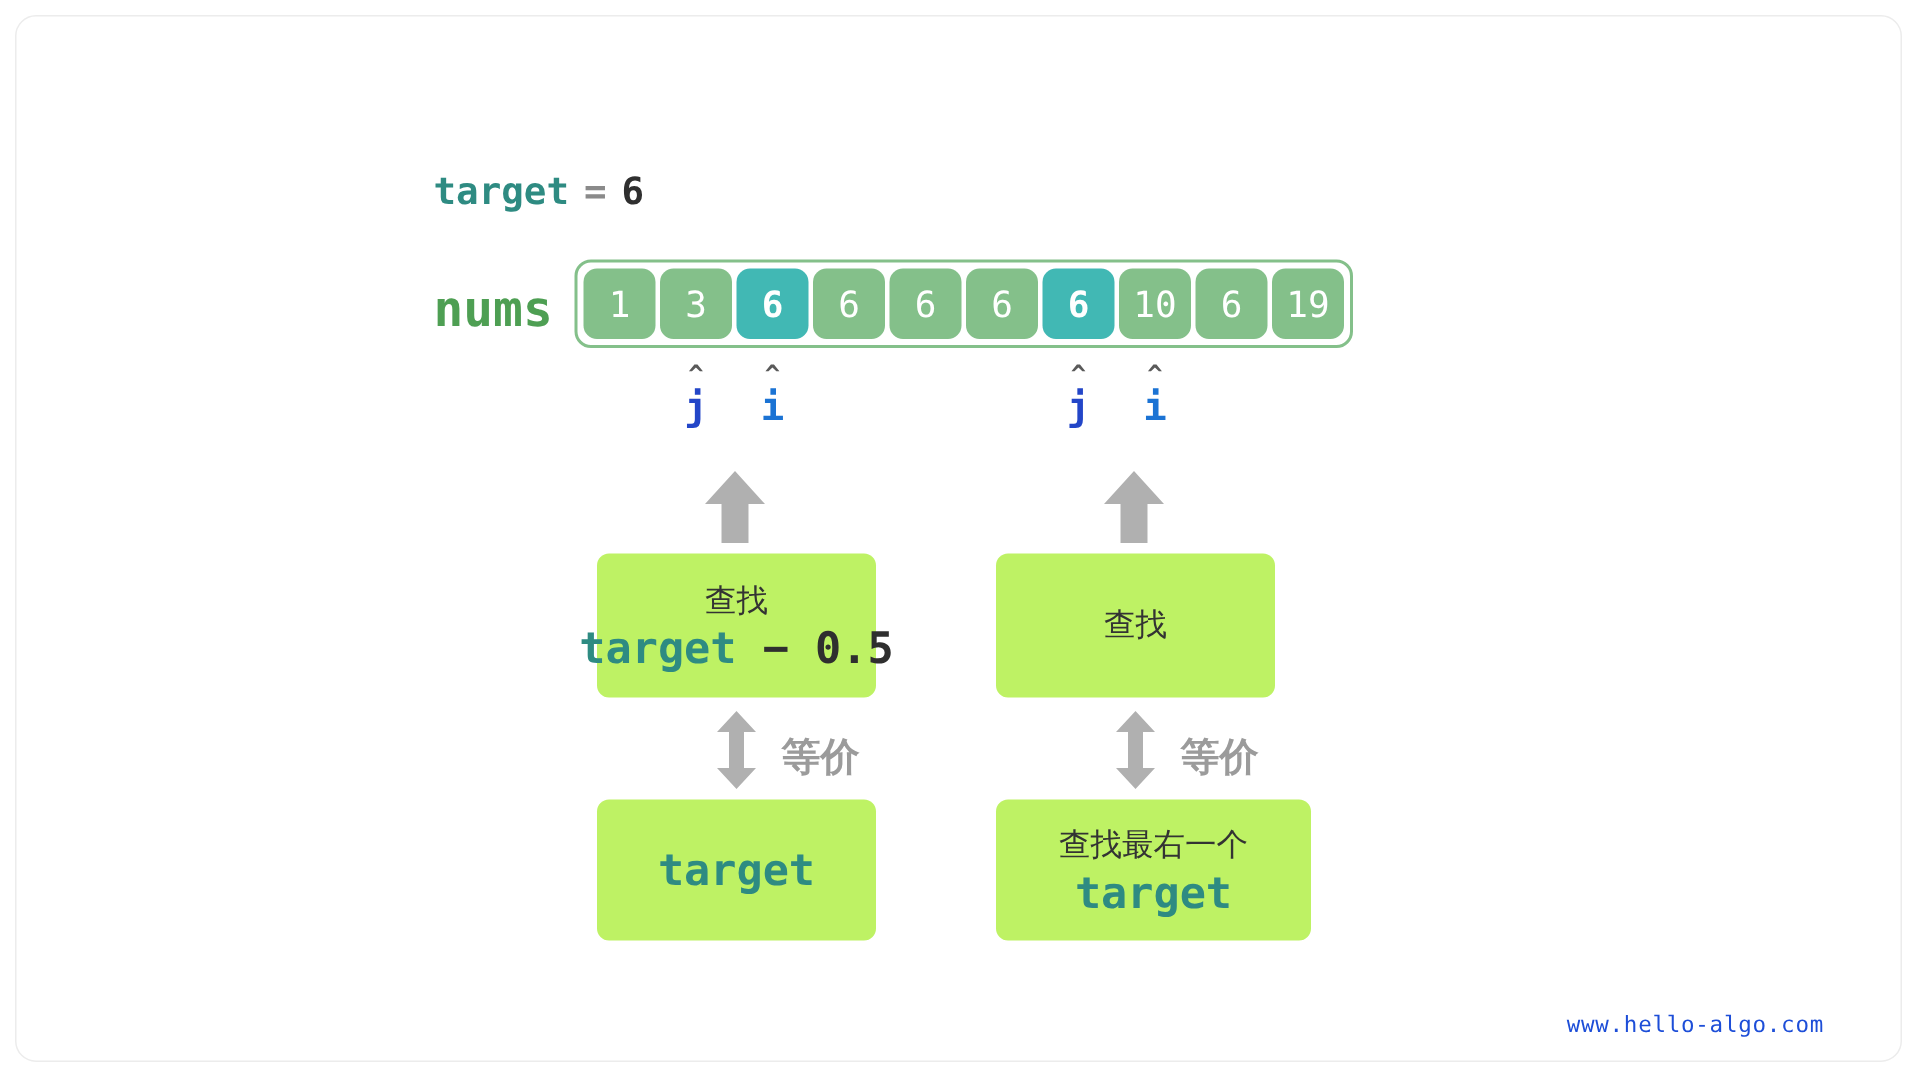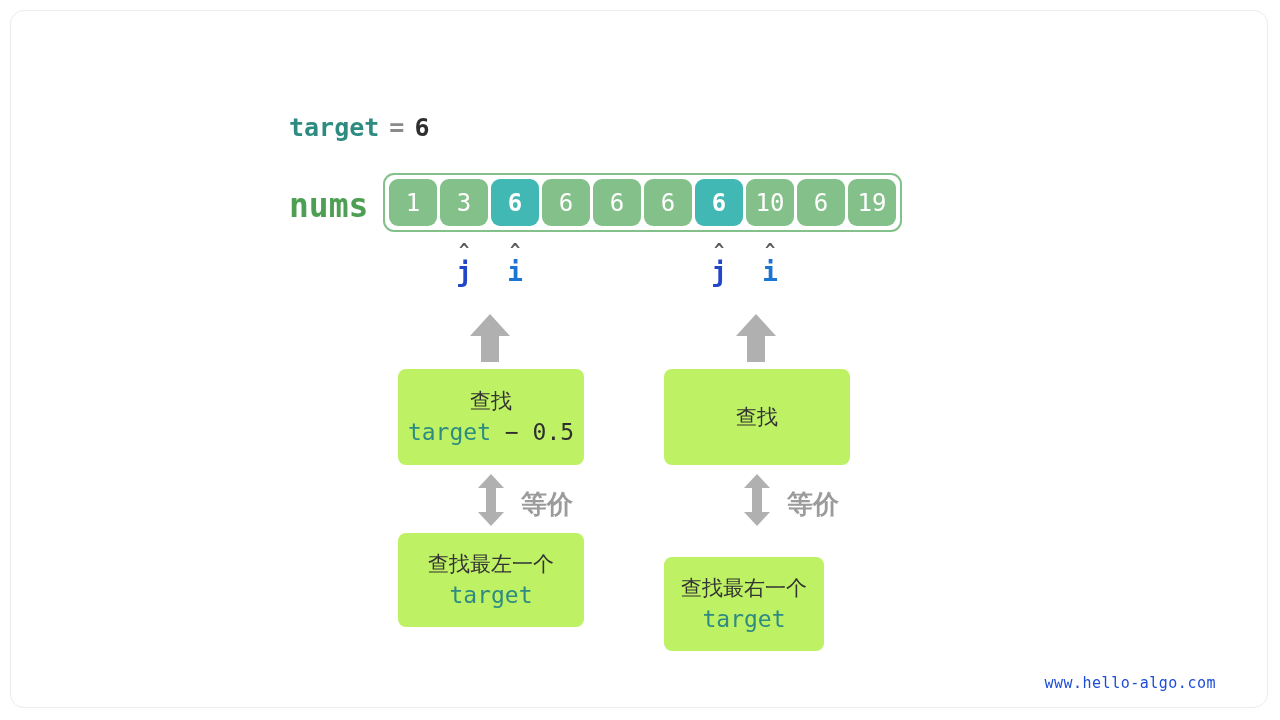--- a/index.html
+++ b/index.html
@@ -140,22 +140,22 @@
     box-sizing: border-box;
   }
   .gbox .l1 {
     font-family: "Liberation Sans", "DejaVu Sans", sans-serif;
     font-size: 21px;
     color: #333333;
     line-height: 30px;
   }
   .gbox .l2 {
     font-family: "DejaVu Sans Mono", "Liberation Mono", monospace;
-    font-size: 23px;
-    font-weight: normal;
+    font-size: 29px;
+    font-weight: bold;
     line-height: 32px;
     white-space: pre;
     text-align: center;
   }
   .gbox .l2 .t { color: #2e8b82; }
   .gbox .l2 .o { color: #2f2f2f; }
 
   
   .dblarrow {
     position: absolute;
@@ -274,24 +274,23 @@
   <div class="eq-label" style="left:521px; top:487px;">等价</div>
 
   <div class="dblarrow" style="left:743px; top:474px;">
     <svg width="28" height="52" viewBox="0 0 28 52">
       <polygon points="14,0 27,14 19,14 19,38 27,38 14,52 1,38 9,38 9,14 1,14" fill="#b0b0b0"></polygon>
     </svg>
   </div>
   <div class="eq-label" style="left:787px; top:487px;">等价</div>
 
   <div class="gbox" style="left:398px; top:533px; width:186px; height:94px;">
-    <div class="l1">查找最左一个</div>
     <div class="l2"><span class="t">target</span></div>
   </div>
 
-  <div class="gbox" style="left:664px; top:533px; width:160px; height:94px;margin-top:24px;">
+  <div class="gbox" style="left:664px; top:533px; width:210px; height:94px;">
     <div class="l1">查找最右一个</div>
     <div class="l2"><span class="t">target</span></div>
   </div>
 
   <div class="watermark">www.hello-algo.com</div>
 
 </div>
 
 </body></html>

